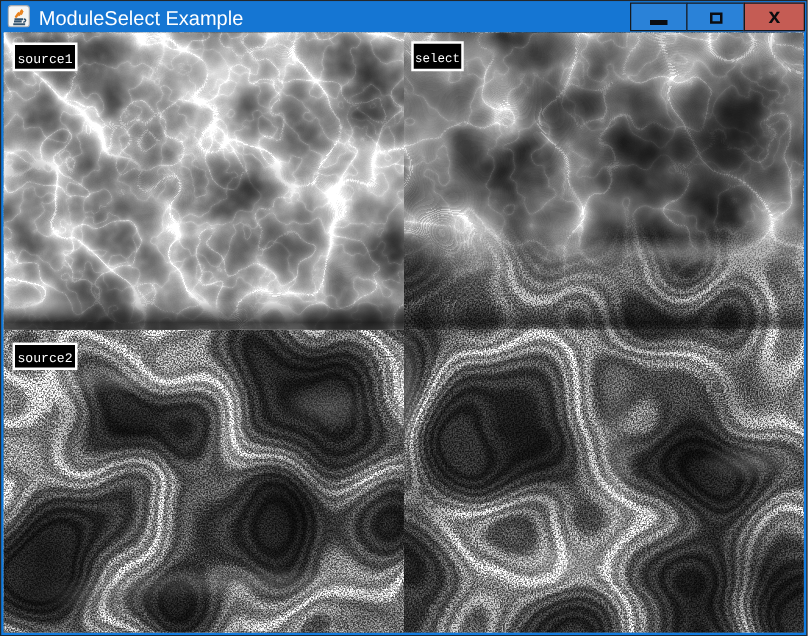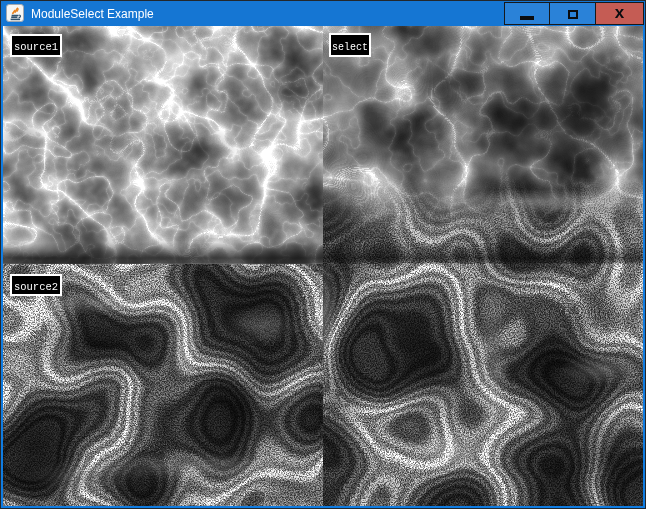--- a/index.html
+++ b/index.html
@@ -1,20 +1,20 @@
 <!DOCTYPE html>
 <html><head>
 <meta charset="utf-8">
 <style>
   html,body{margin:0;padding:0;}
   body{width:646px;height:509px;position:relative;overflow:hidden;
        font-family:"Liberation Sans",sans-serif;background:#23272b;}
   .frame{position:absolute;left:1px;top:1px;width:644px;height:507px;background:#0f7ce2;}
   .titlebar{position:absolute;left:1px;top:1px;width:644px;height:25px;background:#1576d3;}
-  .title{position:absolute;left:31px;top:7px;color:#fff;font-size:12px;}
+  .title{position:absolute;left:31px;top:7px;color:#fff;font-size:16px;}
   .icon{position:absolute;left:6px;top:4px;width:18px;height:18px;}
   .btn{position:absolute;top:2px;height:23px;box-sizing:border-box;
        border:1px solid #16191c;background:#2a82d8;}
   .btn-min{left:504px;width:46px;}
   .btn-max{left:549px;width:47px;}
   .btn-close{left:595px;width:49px;background:#c55c54;}
   .glyph-min{position:absolute;left:50%;top:13px;width:14px;height:4px;background:#0b0d10;transform:translateX(-50%);}
   .glyph-max{position:absolute;left:50%;top:7px;width:10px;height:9px;border:2px solid #0b0d10;transform:translateX(-50%);box-sizing:border-box;}
   .glyph-x{position:absolute;width:100%;text-align:center;top:0px;color:#0b0d10;
            font-weight:bold;font-size:17px;}

